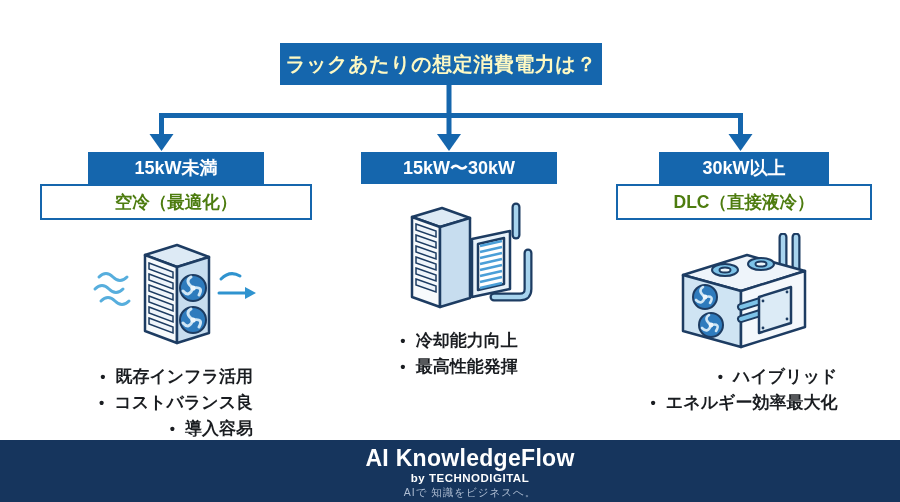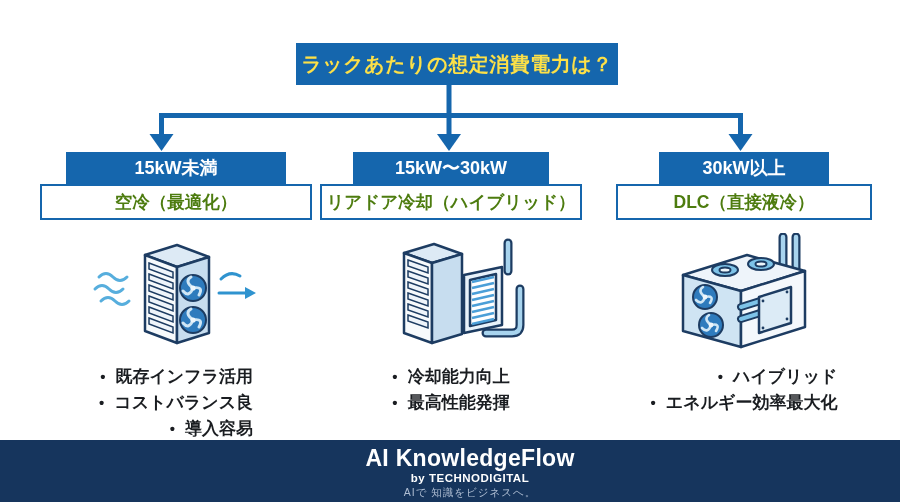--- a/index.html
+++ b/index.html
@@ -7,41 +7,41 @@
   body {
     font-family:"Liberation Sans","DejaVu Sans",sans-serif;
     background:#ffffff;
     position:relative;
     overflow:hidden;
   }
   .canvas { position:absolute; inset:0; width:900px; height:502px; }
 
   
   .root-box {
-    position:absolute; left:296px; top:43px; width:322px; height:42px;
-    background:#1566ad; color:#fde047;
+    position:absolute; left:280px; top:43px; width:322px; height:42px;
+    background:#1566ad; color:#fef9c3;
     display:flex; align-items:center; justify-content:center;
     font-size:20px; font-weight:bold; letter-spacing:0.5px;
   }
 
   
   .connectors { position:absolute; left:0; top:84px; width:900px; height:70px; }
 
   
   .col { position:absolute; top:152px; text-align:center; }
   .col-1 { left:40px;  width:272px; }
-  .col-2 { left:320px; width:262px; }
+  .col-2 { left:328px; width:262px; }
   .col-3 { left:616px; width:256px; }
 
   .range-box {
     margin:0 auto; height:32px; background:#1566ad; color:#ffffff;
     display:flex; align-items:center; justify-content:center;
     font-size:18px; font-weight:bold;
   }
-  .col-1 .range-box { width:220px; }
+  .col-1 .range-box { width:176px; }
   .col-2 .range-box { width:196px; }
   .col-3 .range-box { width:170px; }
 
   .method-box {
     width:100%; height:36px; margin-top:0px;
     background:#ffffff; border:2.5px solid #1566ad;
     display:flex; align-items:center; justify-content:center;
     font-size:17.5px; font-weight:bold; color:#4d7c0f;
   }
 
@@ -133,23 +133,20 @@
     <ul class="bullets">
       <li>既存インフラ活用</li>
       <li>コストバランス良</li>
       <li>導入容易</li>
     </ul>
   </div>
 
   <div class="col col-2">
     <div class="range-box">
       <span>15kW〜30kW</span>
-    </div>
-    <div class="method-box">
-      <span>リアドア冷却（ハイブリッド）</span>
     </div>
     <div class="icon-wrap">
       <svg width="178" height="122" viewBox="0 0 178 122">
 
         <g fill="none" stroke-linecap="round">
           <path d="M146 38 V10" stroke="#1d3c62" stroke-width="9"></path>
           <path d="M146 38 V10" stroke="#a8d4ee" stroke-width="4.5"></path>
           <path d="M124 100 h26 q8 0 8 -8 V56" stroke="#1d3c62" stroke-width="9"></path>
           <path d="M124 100 h26 q8 0 8 -8 V56" stroke="#a8d4ee" stroke-width="4.5"></path>
         </g>

